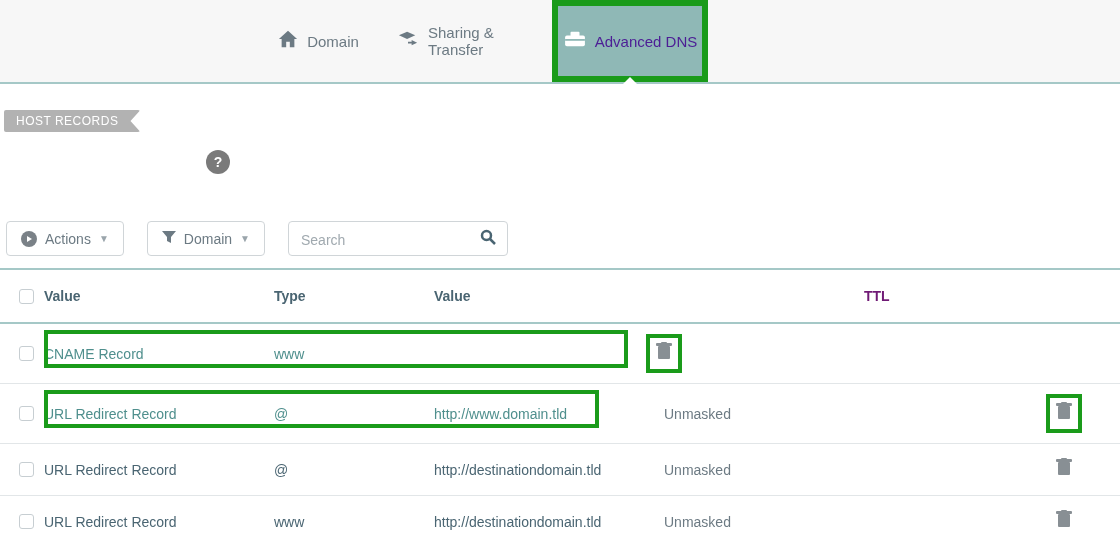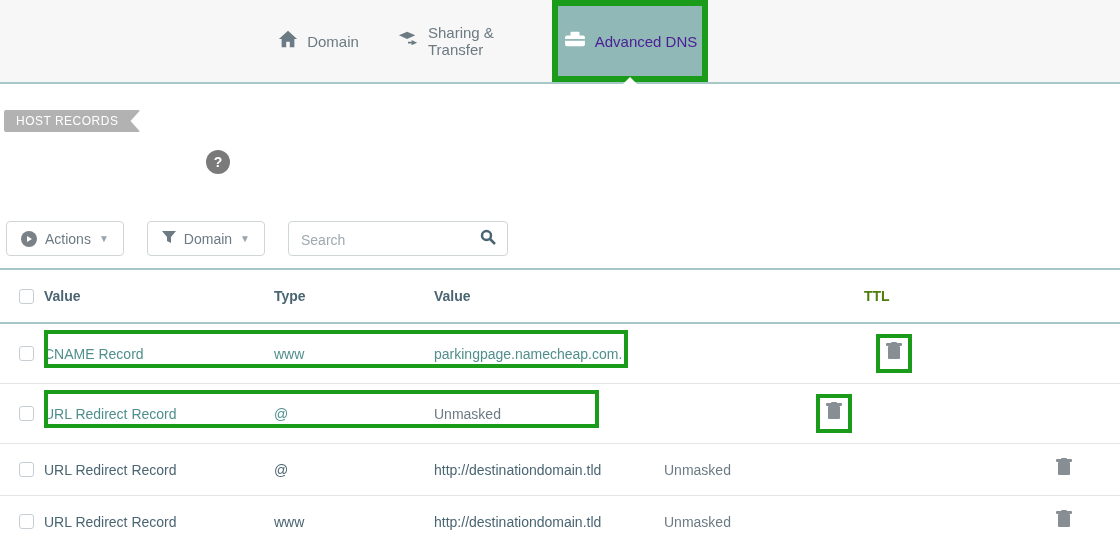--- a/index.html
+++ b/index.html
@@ -29,21 +29,21 @@
   .search-btn { position: absolute; right: 4px; top: 2px; bottom: 2px; width: 32px; border: none; background: transparent; cursor: pointer; color: #5c6a72; font-size: 15px; font-weight: bold; }
 
   .table { width: 100%; border-top: 2px solid #a5c8c7; margin-top: 8px; }
   .row { display: flex; align-items: center; border-bottom: 1px solid #e2e6e8; padding: 14px 8px; position: relative; }
   .row.header { font-weight: bold; color: #4a6572; border-bottom-width: 2px; border-bottom-color: #a5c8c7; padding: 18px 8px;}
   .col-check { width: 36px; display: flex; justify-content: center; }
   .col-type { width: 230px; }
   .col-host { width: 160px; }
   .col-value { width: 230px; }
   .col-mask { width: 200px; color: #6c7a83; }
-  .col-ttl { width: 170px; color: #4d7c0f; }
+  .col-ttl { width: 170px; color: #701a75; }
   .col-actions { width: 60px; display: flex; justify-content: center; }
   .checkbox { width: 15px; height: 15px; border: 1px solid #c7ced2; border-radius: 3px; cursor: pointer; background:#fff;}
   .trash { font-size: 18px; color: #888f94; cursor: pointer; }
   .hl-green { border: 4px solid #1a9b1a; margin: -4px; padding: 4px 6px; display:inline-block; }
   .outline-group { position:absolute; border: 4px solid #1a9b1a; pointer-events: none; }
 </style>
 </head>
 <body>
 
 <div class="tabs">
@@ -120,38 +120,38 @@
     <div class="col-actions"></div>
   </div>
 
   <div class="row" style="color:#4f8f8d;">
     <div class="outline-group" style="left:44px; top:6px; height:38px; width:584px;"></div>
     <div class="col-check">
         <span class="checkbox"></span>
       </div>
     <div class="col-type">CNAME Record</div>
     <div class="col-host">www</div>
-    <div class="col-value">parkingpage.namecheap.com.</div>
     <div class="col-mask"></div>
     <div class="col-actions">
         <span class="trash hl-green"><svg width="16" height="18" viewBox="0 0 16 18" fill="#888f94">
             <rect x="2" y="4" width="12" height="13" rx="1"></rect>
             <rect x="0" y="1" width="16" height="3" rx="1"></rect>
             <rect x="5" y="0" width="6" height="2" rx="1"></rect>
           </svg></span>
       </div>
   </div>
 
   <div class="row" style="color:#4f8f8d;">
     <div class="outline-group" style="left:44px; top:6px; height:38px; width:555px;"></div>
     <div class="col-check">
         <span class="checkbox"></span>
       </div>
     <div class="col-type">URL Redirect Record</div>
     <div class="col-host">@</div>
+    <div class="col-value">http://www.domain.tld</div>
     <div class="col-mask" style="color:#6c7a83;">Unmasked</div>
     <div class="col-ttl"></div>
     <div class="col-actions">
         <span class="trash hl-green"><svg width="16" height="18" viewBox="0 0 16 18" fill="#888f94">
             <rect x="2" y="4" width="12" height="13" rx="1"></rect>
             <rect x="0" y="1" width="16" height="3" rx="1"></rect>
             <rect x="5" y="0" width="6" height="2" rx="1"></rect>
           </svg></span>
       </div>
   </div>

